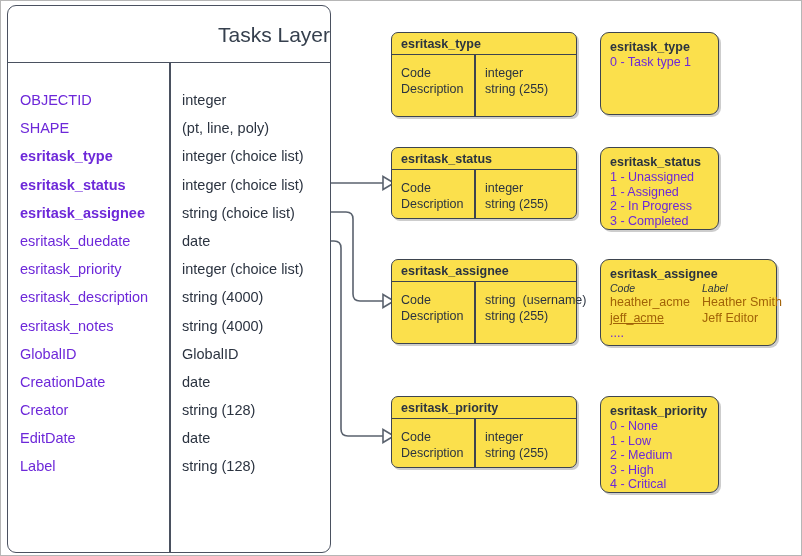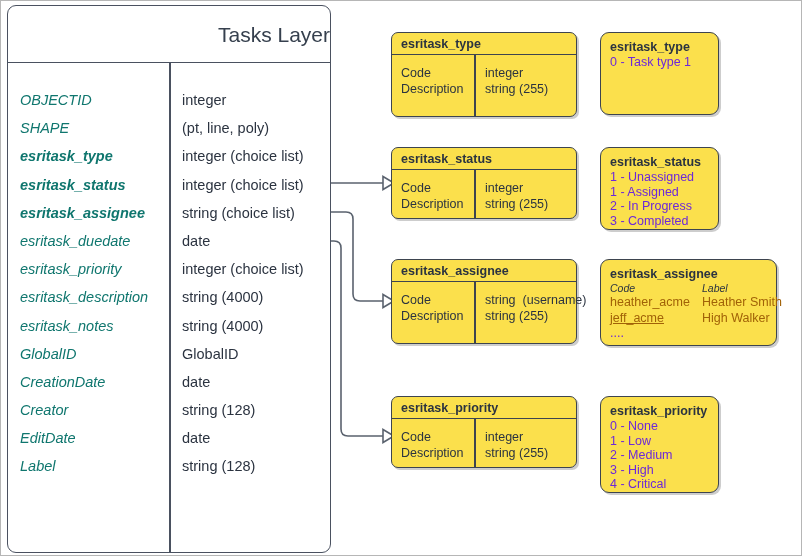--- a/index.html
+++ b/index.html
@@ -64,23 +64,22 @@
   }
   .field-row {
     height: 28.2px;
     position: relative;
   }
   .field-name {
     position: absolute;
     left: 12px;
     top: 0;
     font-size: 14.5px;
-    color: #0f766e;
-    white-space: nowrap;
-    font-style: italic;
+    color: #6d28d9;
+    white-space: nowrap;
   }
   .field-name.key {
     font-weight: bold;
   }
   .field-type {
     position: absolute;
     left: 174px;
     top: 0;
     font-size: 14.5px;
     color: #2b3340;
@@ -349,21 +348,21 @@
       <span class="vc-code">Code</span>
       <span class="vc-label">Label</span>
     </div>
     <div id="vals-assignee">
         <div class="val-pair">
           <span style="left: 0px;">heather_acme</span>
           <span style="left: 92px;">Heather Smith</span>
         </div>
         <div class="val-pair">
           <span style="left: 0px; text-decoration: underline;">jeff_acme</span>
-          <span style="left: 92px;">High Walker</span>
+          <span style="left: 92px;">Jeff Editor</span>
         </div>
       </div>
     <div class="val-line">....</div>
   </div>
 
   <div class="val-box" style="left:599px; top:395px; width:119px; height:97px;">
     <div class="val-title">esritask_priority</div>
     <div id="vals-priority">
         <div class="val-line">0 - None</div>
         <div class="val-line">1 - Low</div>

